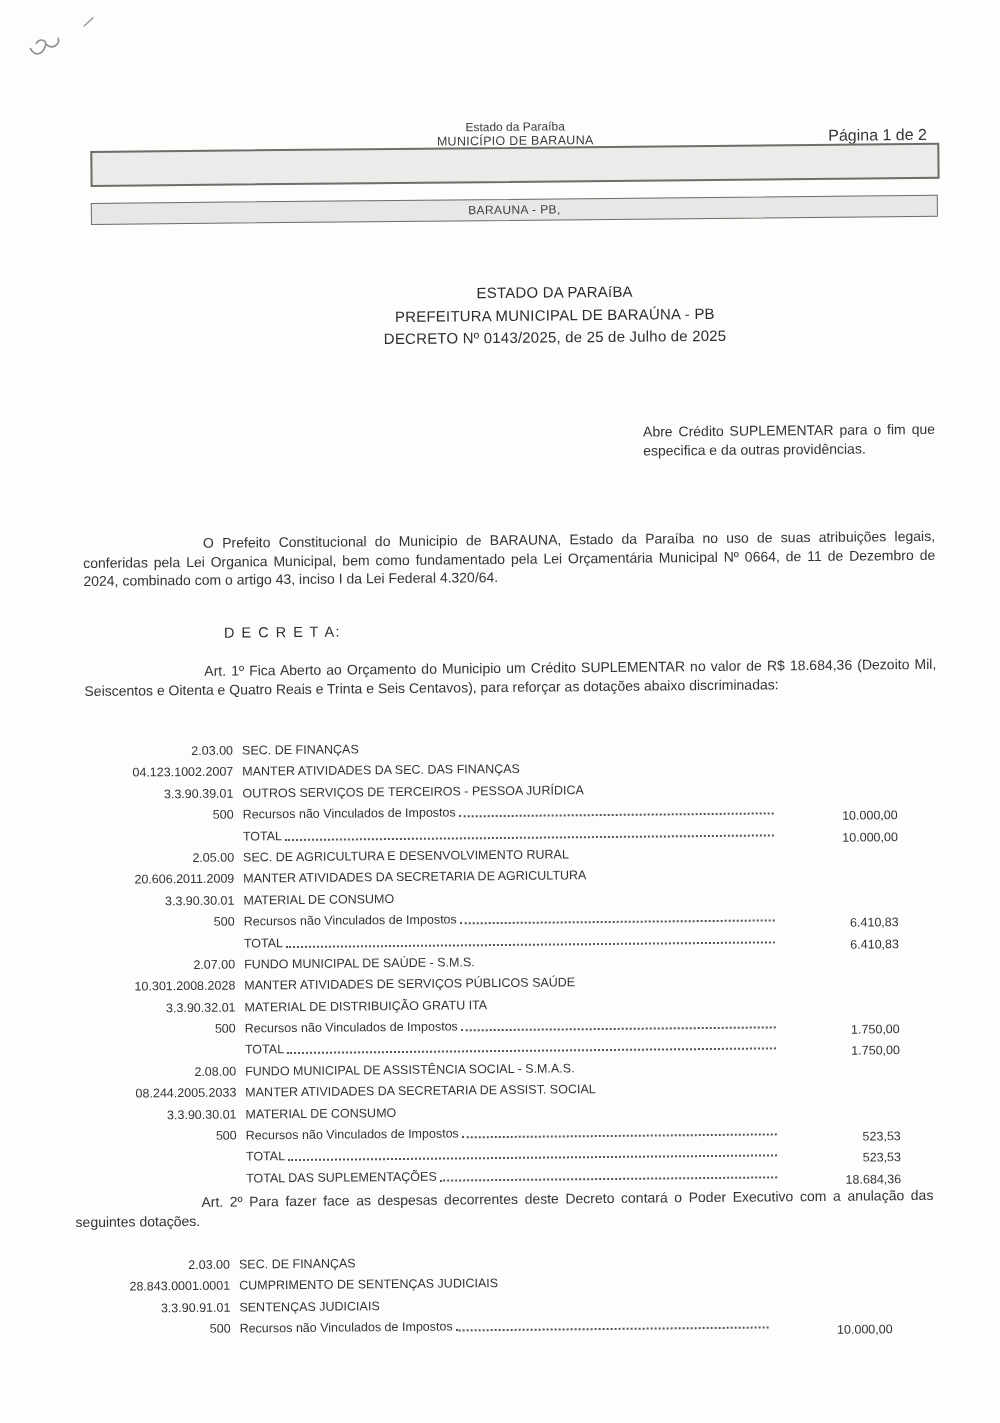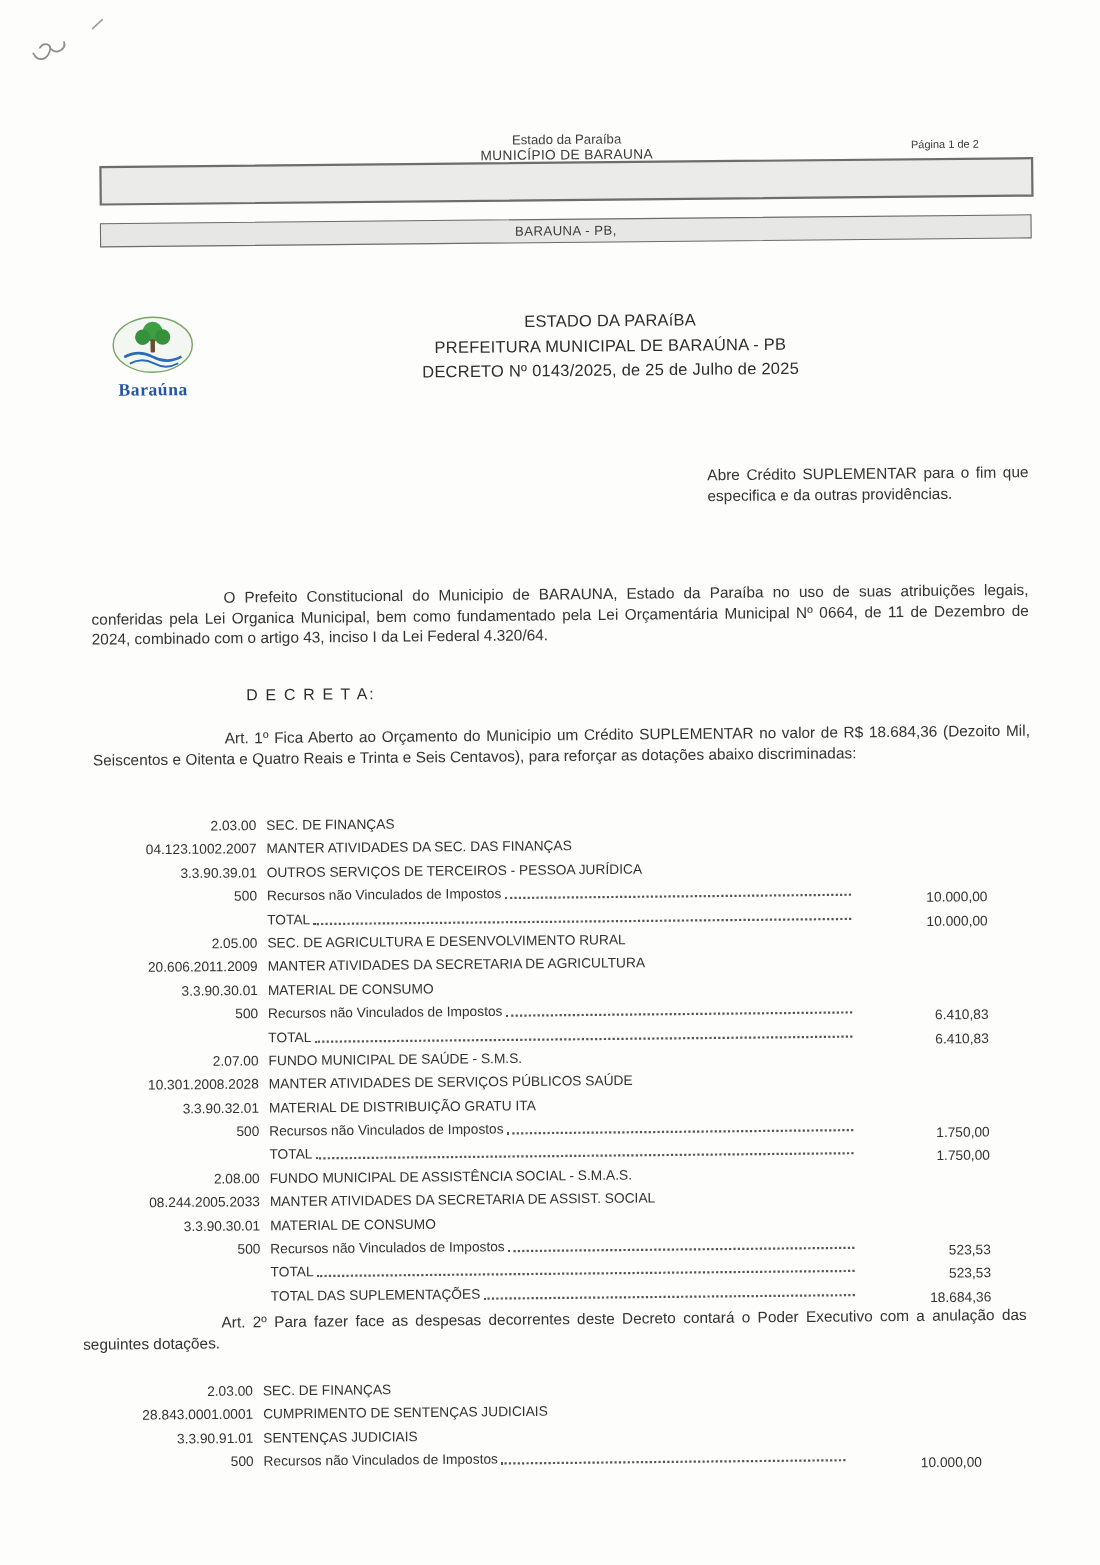--- a/index.html
+++ b/index.html
@@ -21,21 +21,21 @@
   }
   .pen-mark { position: absolute; top: 10px; left: 28px; }
 
   .header-center {
     position: absolute; top: 120px; left: 320px; width: 400px;
     text-align: center; font-size: 12px; line-height: 14px; color: #3c3c3c;
   }
   .header-center .muni { font-size: 12.5px; letter-spacing: .3px; }
   .page-number {
     position: absolute; top: 130px; left: 833px;
-    font-size: 10px; color: #373737;
+    font-size: 16px; color: #373737;
   }
 
   .bar1 {
     position: absolute; top: 147px; left: 95px; width: 845px; height: 32px;
     background: #ebebe9; border: 2px solid #6d6d6a;
   }
   .bar2 {
     position: absolute; top: 199px; left: 95px; width: 845px; height: 20px;
     background: #e7e7e5; border: 1.5px solid #6d6d6a;
     text-align: center; font-size: 12px; line-height: 20px; color: #3e3e3e;
@@ -117,34 +117,20 @@
     <div class="header-center">
       <div>Estado da Paraíba</div>
       <div class="muni">MUNICÍPIO DE BARAUNA</div>
     </div>
 
     <div class="page-number">Página 1 de 2</div>
 
     <div class="bar1"></div>
     <div class="bar2">BARAUNA - PB,</div>
 
-    <div class="logo-block">
-      <span>
-        <svg width="78" height="54" viewBox="0 0 78 54">
-          <ellipse cx="39" cy="27" rx="36" ry="25" fill="#f4f7f1" stroke="#7aa66a" stroke-width="1.3"></ellipse>
-          <circle cx="39" cy="15" r="9" fill="#3f9e44"></circle>
-          <circle cx="30" cy="20" r="7" fill="#35913c"></circle>
-          <circle cx="48" cy="20" r="7" fill="#35913c"></circle>
-          <rect x="37" y="22" width="4" height="12" rx="1" fill="#6b4a2f"></rect>
-          <path d="M13,38 q13,-7 26,0 q13,7 26,0" stroke="#2b6cb8" stroke-width="2.4" fill="none"></path>
-          <path d="M18,44 q11,-6 22,0 q11,6 22,0" stroke="#2b6cb8" stroke-width="1.8" fill="none"></path>
-        </svg>
-      </span>
-      <div class="logo-label" style="color:#2456a4">Baraúna</div>
-    </div>
 
     <div class="title-block">
       <div>ESTADO  DA PARAíBA</div>
       <div>PREFEITURA MUNICIPAL DE BARAÚNA - PB</div>
       <div>DECRETO Nº 0143/2025, de 25 de Julho de 2025</div>
     </div>
 
     <div class="ementa">Abre Crédito SUPLEMENTAR para o fim que especifica e da outras providências.</div>
 
     <div class="preamble">O Prefeito Constitucional do Municipio de BARAUNA, Estado da Paraíba no uso de suas atribuições legais, conferidas pela Lei Organica Municipal, bem como fundamentado pela Lei Orçamentária Municipal Nº 0664, de 11 de Dezembro de 2024, combinado com o artigo 43, inciso I da Lei Federal 4.320/64.</div>

